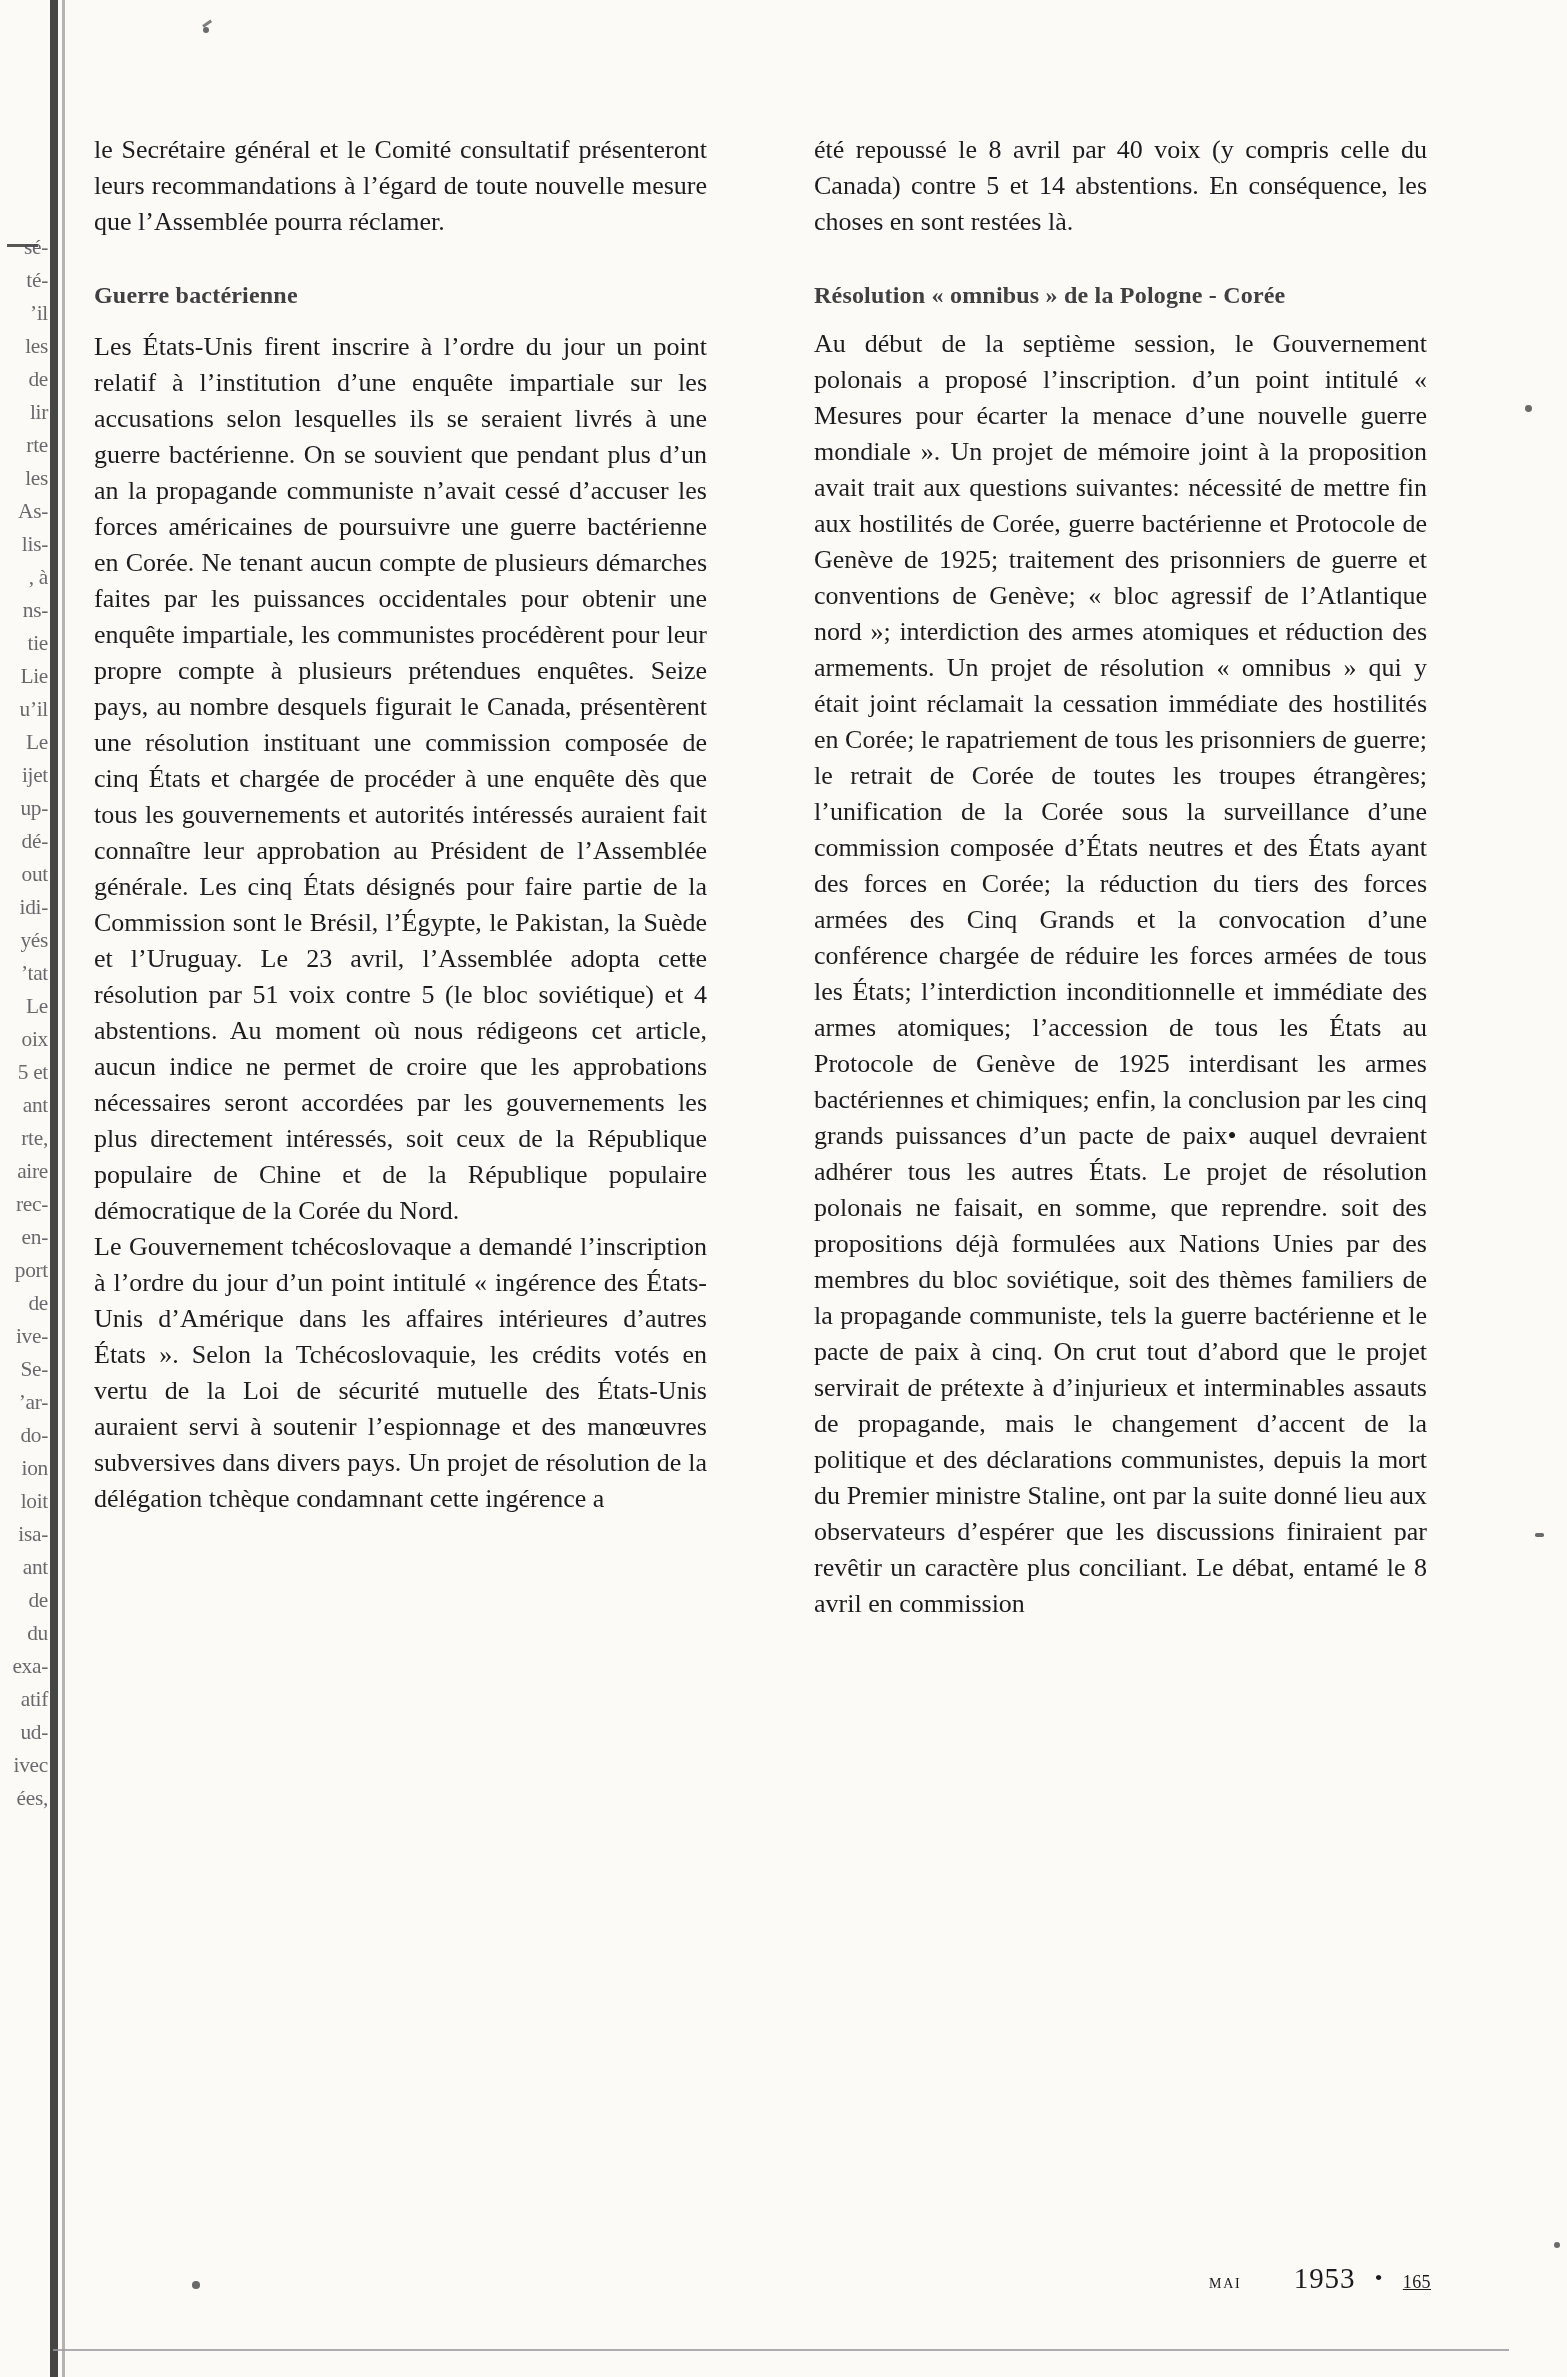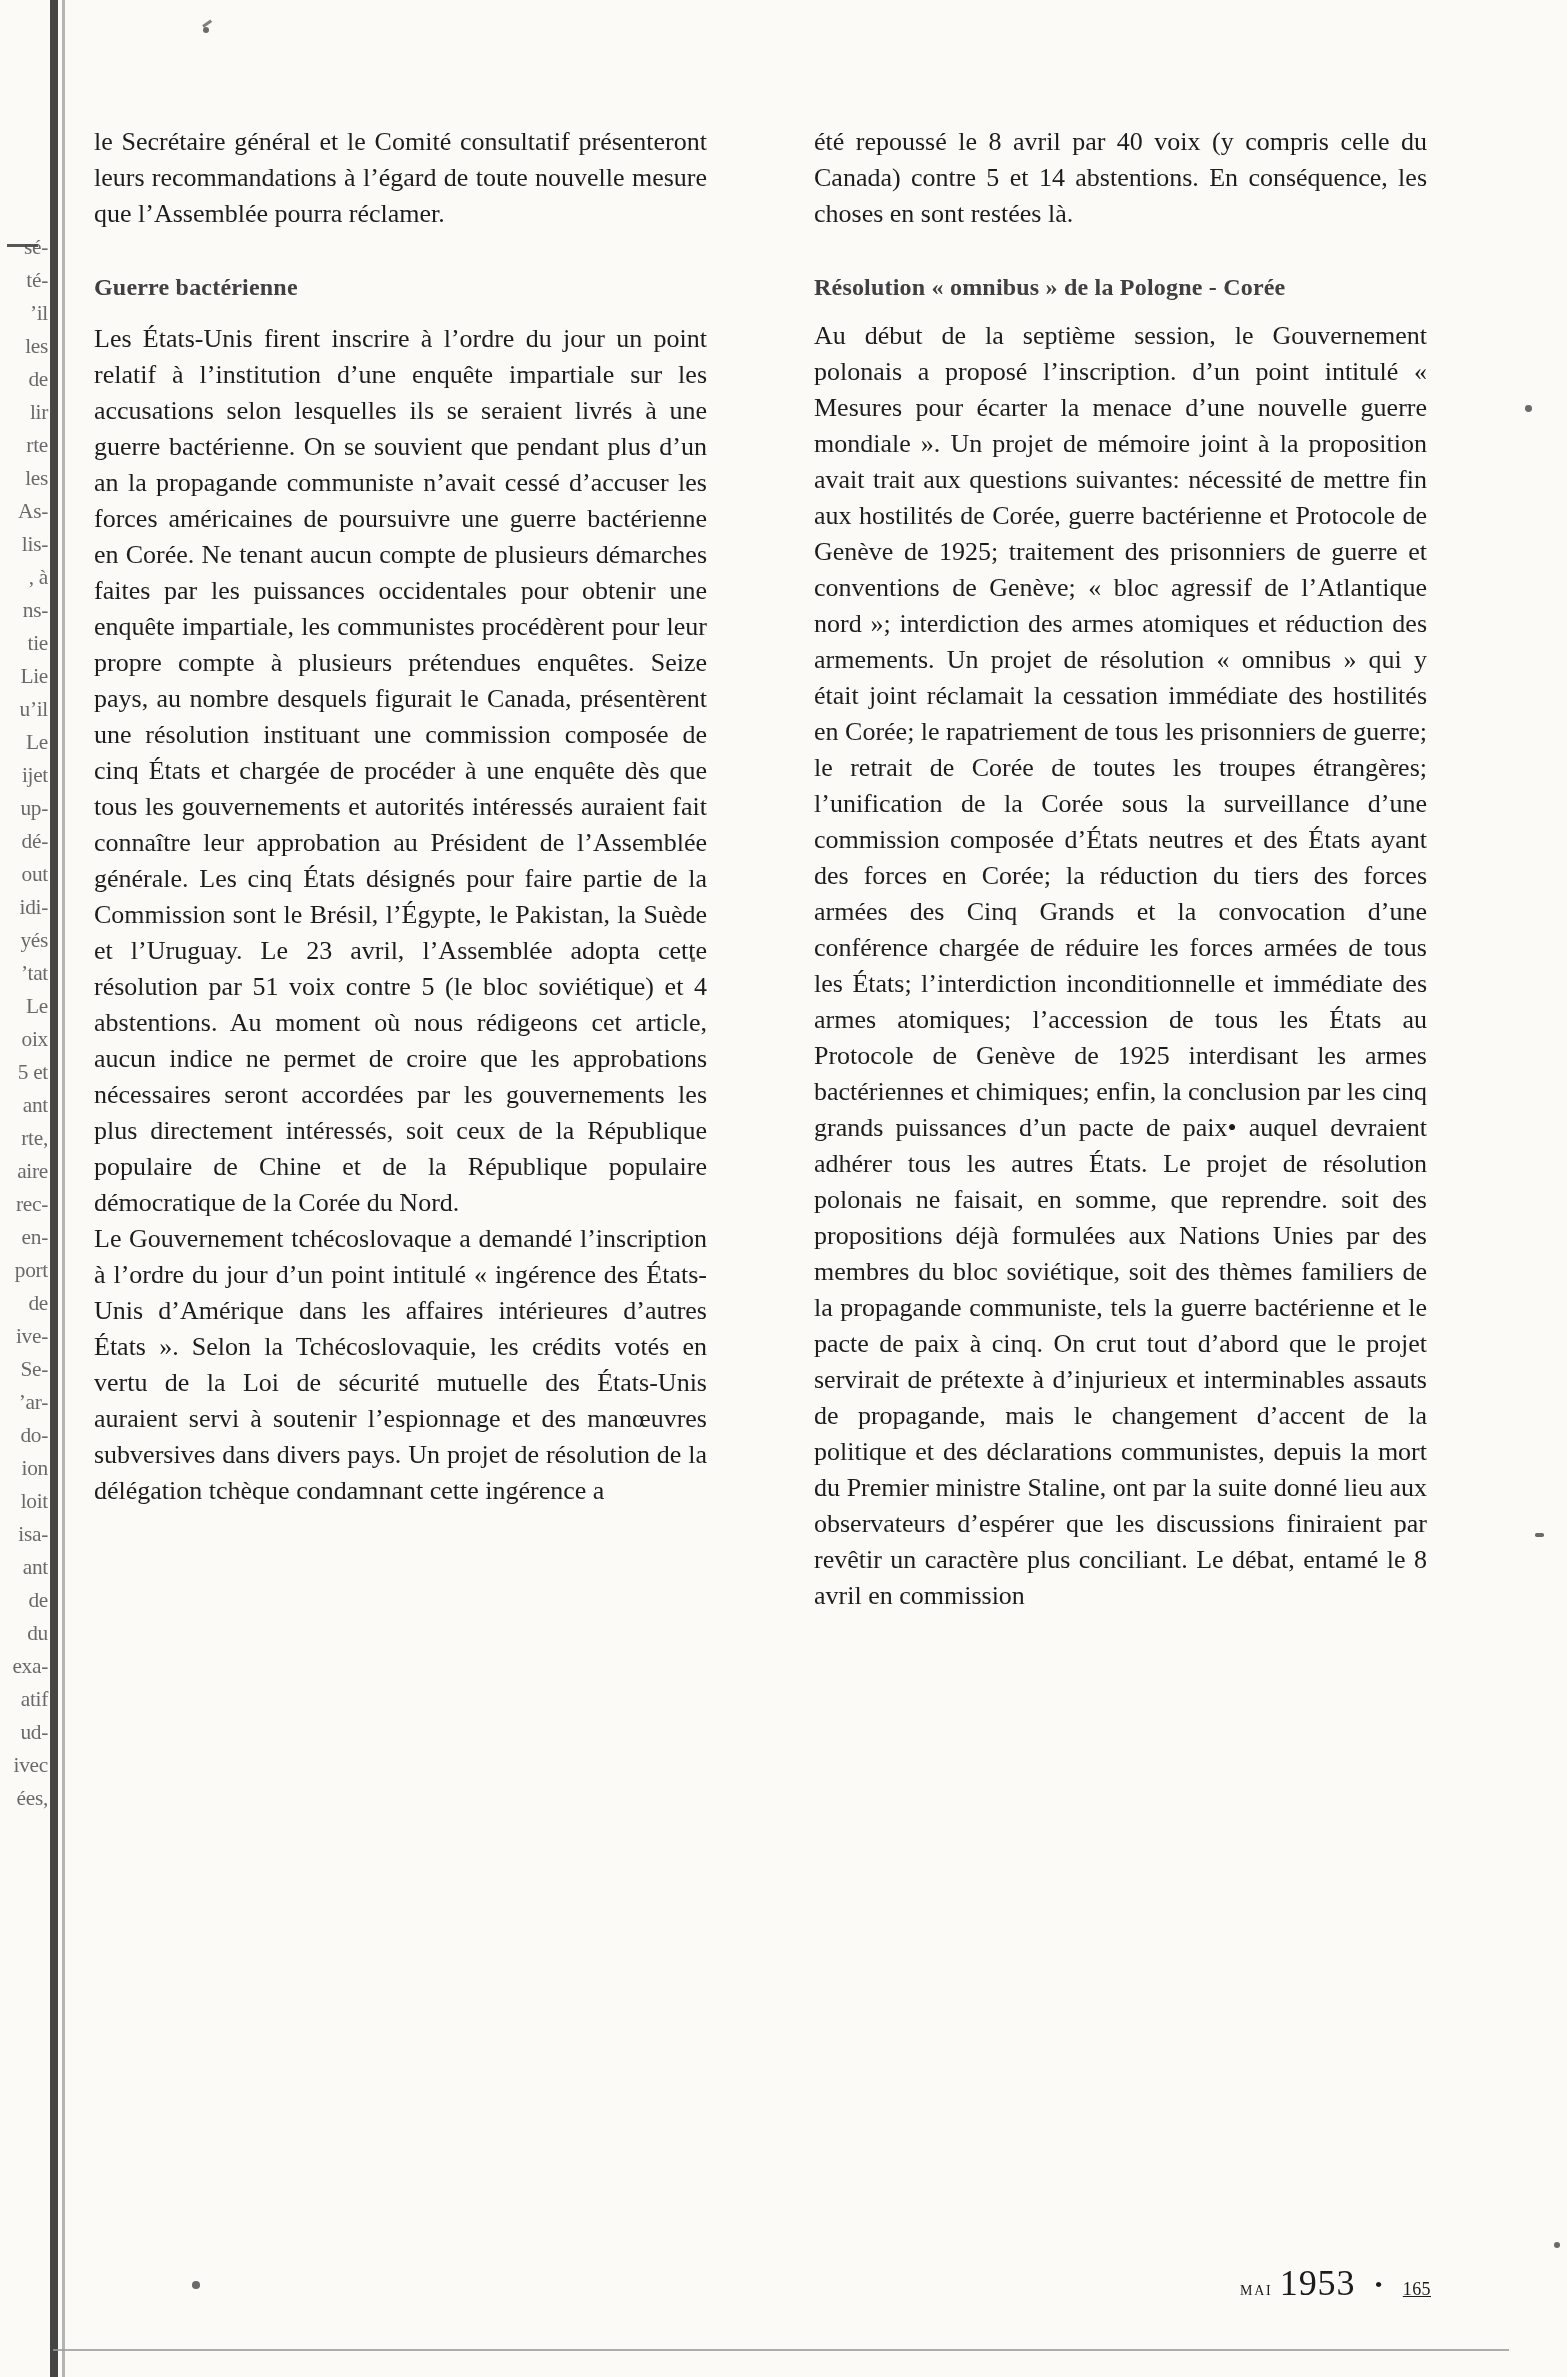--- a/index.html
+++ b/index.html
@@ -67,21 +67,21 @@
     width: 31px;
     height: 2.6px;
     background: #3a3a3a;
     opacity: 0.85;
   }
 
   
   .content {
     position: absolute;
     left: 94px;
-    top: 124px;
+    top: 132px;
     width: 1388px;
     height: 2073px;
   }
   .col {
     position: absolute;
     top: 0;
     width: 613px;
   }
   .col-left  { left: 0px; }
   .col-right { left: 720px; }
@@ -124,21 +124,21 @@
     font-family: "Liberation Serif", serif;
     font-size: 26px;
     letter-spacing: 0.9px;
     color: #1b1b1b;
   }
   .footer .month {
     font-variant: small-caps;
     font-size: 14px;
     letter-spacing: 1.7px;
   }
-  .footer .year { font-size: 36px; letter-spacing: 0.9px; }
+  .footer .year { font-size: 29px; letter-spacing: 0.9px; margin-left: 45px; }
   .footer .dot { margin: 0 12px; font-size: 22px; vertical-align: 2.6px; }
   .footer .pagenum { font-size: 18px; letter-spacing: 0.4px; text-decoration: underline; }
 
   
   .bottom-rule {
     position: absolute;
     left: 53px;
     top: 2349px;
     width: 1456px;
     height: 1.7px;

